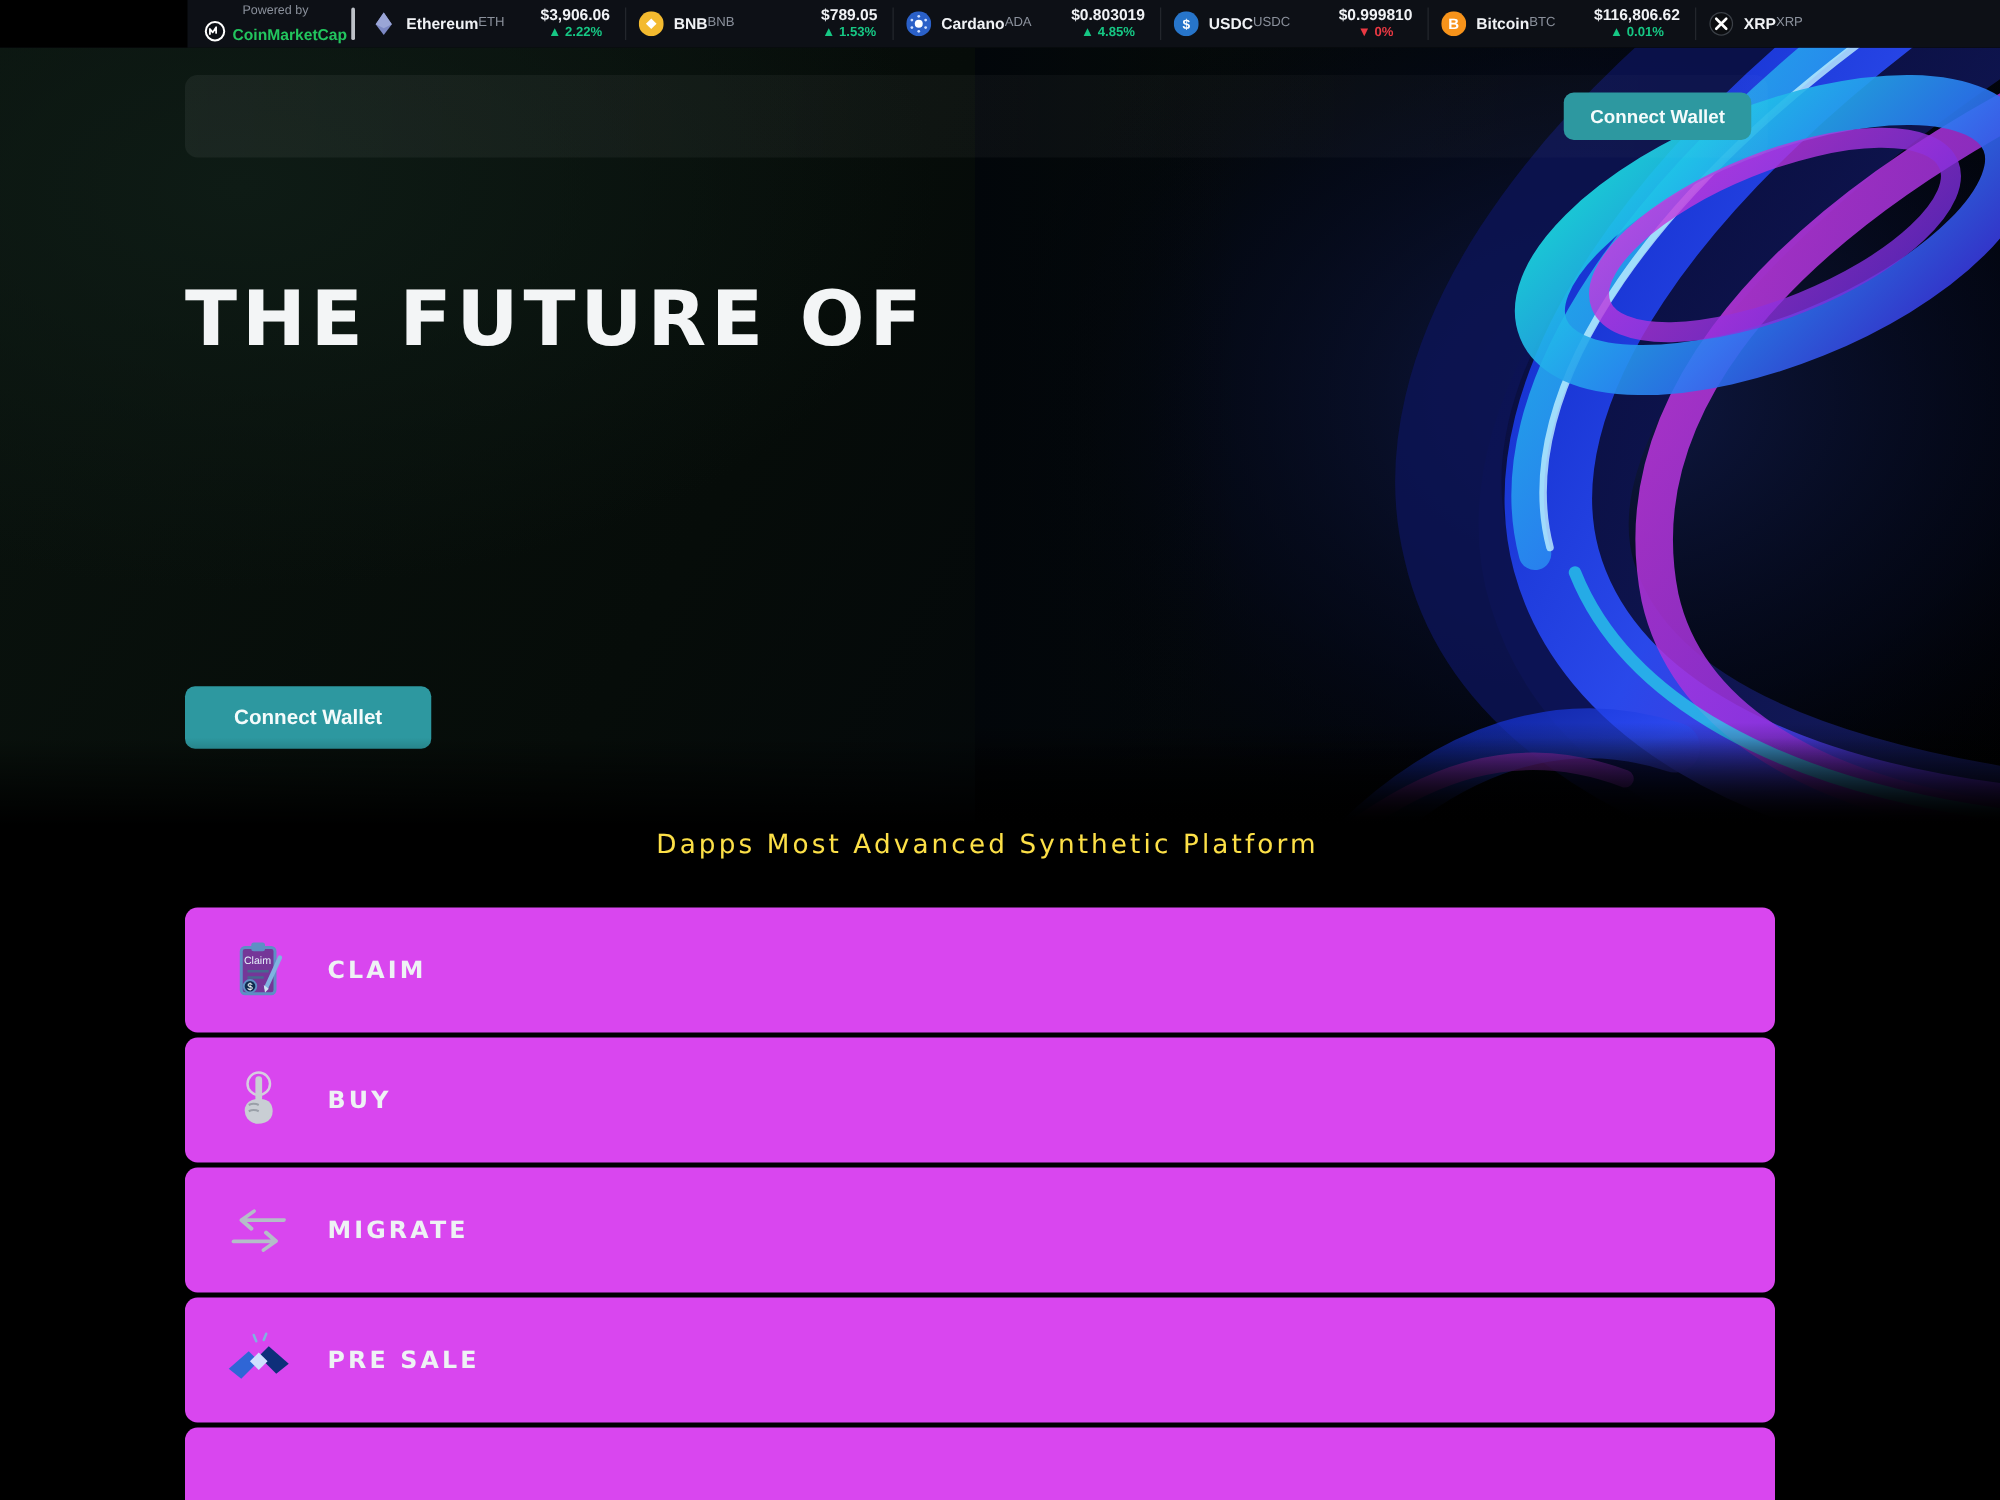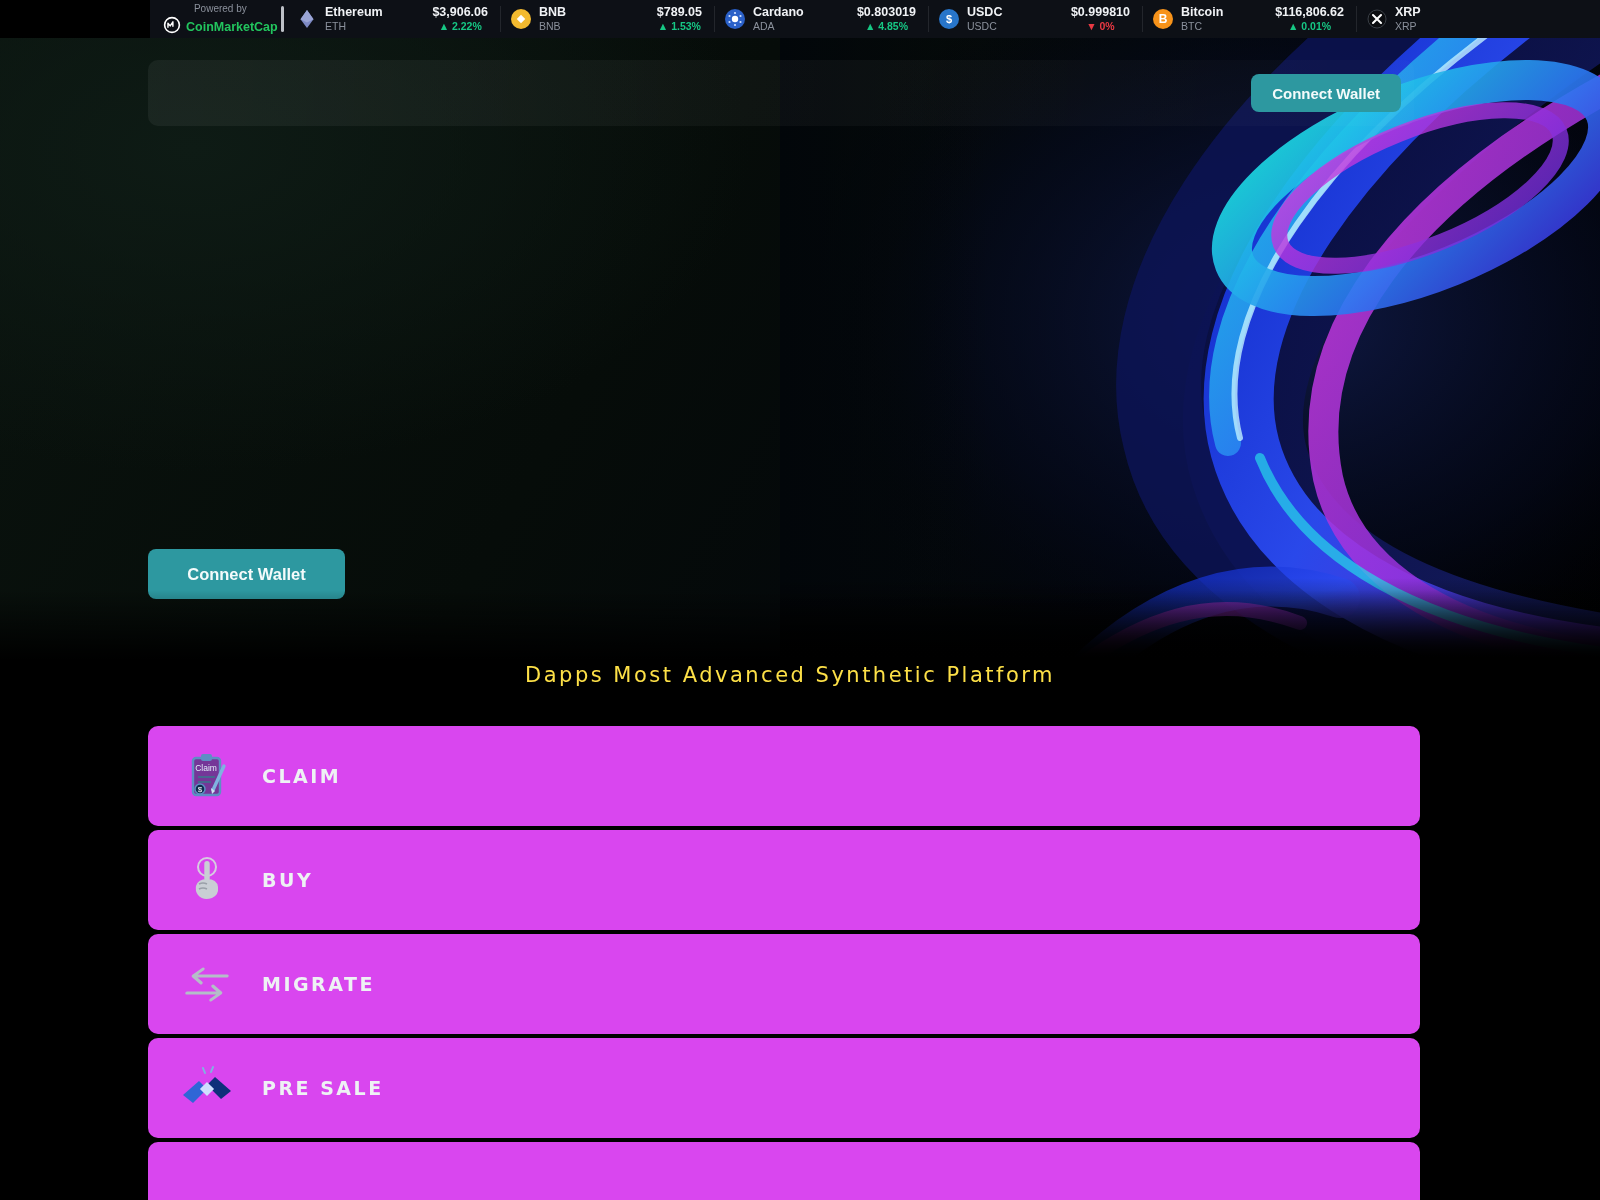--- a/index.html
+++ b/index.html
@@ -14,21 +14,21 @@
   .powered-label { font-size:10px; color:#8b919c;text-align:center; }
   .brand-row { display:flex; align-items:center; gap:5px; }
   .brand-name { font-size:12.5px; font-weight:700; color:#22c55e; }
   .ticker-edge { position:absolute; left:281px; top:6px; width:3px; height:26px;
                  border-radius:3px; background:#dde1e6; opacity:.85; }
   .coins { position:absolute; left:287px; top:0; height:38px; display:flex; align-items:center; }
   .coin { width:214px; height:26px; display:flex; align-items:center;
           padding:0 12px 0 10px; border-right:1px solid #23262c; cursor:pointer; }
   .coin:last-child { border-right:none; }
   .coin-icon { width:20px; height:20px; margin-right:8px; flex:none; }
-  .coin-names { display:flex; flex-direction:column; line-height:1.18; }
+  .coin-names { display:flex; flex-direction:row; line-height:1.18; }
   .coin-name { font-size:12.5px; font-weight:700; color:#f0f2f5; white-space:nowrap; }
   .coin-sym  { font-size:10.5px; color:#8b919c; }
   .coin-vals { margin-left:auto; text-align:center; line-height:1.18; }
   .coin-price { font-size:12.5px; font-weight:700; color:#f0f2f5; white-space:nowrap; }
   .chg { font-size:10.5px; font-weight:700; white-space:nowrap; }
   .chg[data-trend="up"]   { color:#16c784; }
   .chg[data-trend="down"] { color:#ea3943; }
 
   
   .hero { position:absolute; top:38px; left:0; width:1600px; height:622px; overflow:hidden;
@@ -274,20 +274,21 @@
 
     <rect x="0" y="0" width="210" height="622" fill="url(#fadeL)"></rect>
     <rect x="0" y="540" width="820" height="82" fill="url(#fadeB)"></rect>
   </svg>
 
   <div class="navbar">
     <button class="btn-teal nav-cta">Connect Wallet</button>
   </div>
 
   <div class="hero-title">
+    <div>THE FUTURE OF</div>
   </div>
 
 
   <button class="btn-teal hero-cta">Connect Wallet</button>
 </div>
 
 <div class="section-title">Dapps Most Advanced Synthetic Platform</div>
 
 <div class="cards">
 

